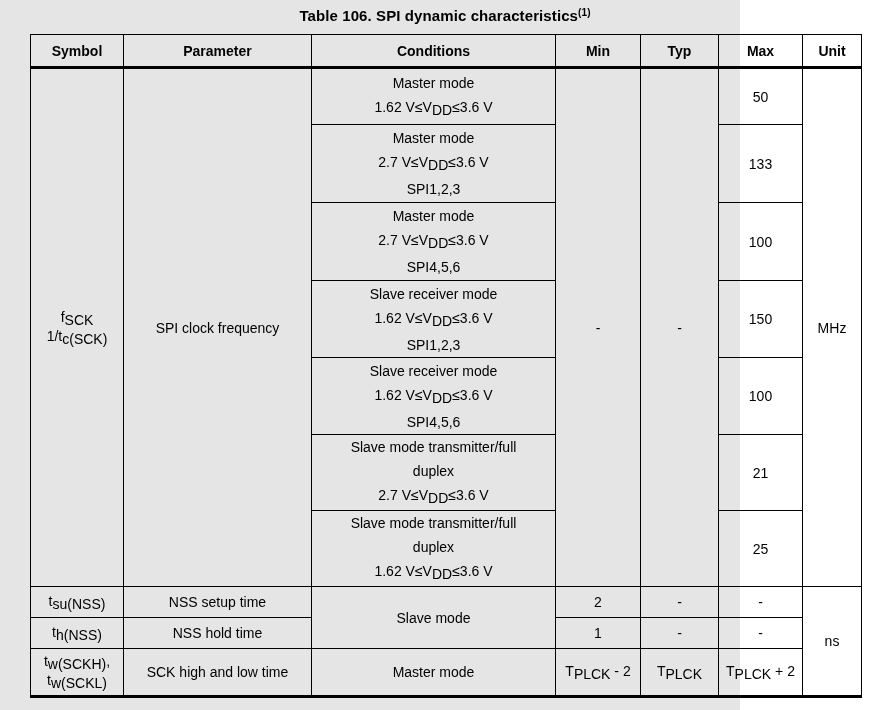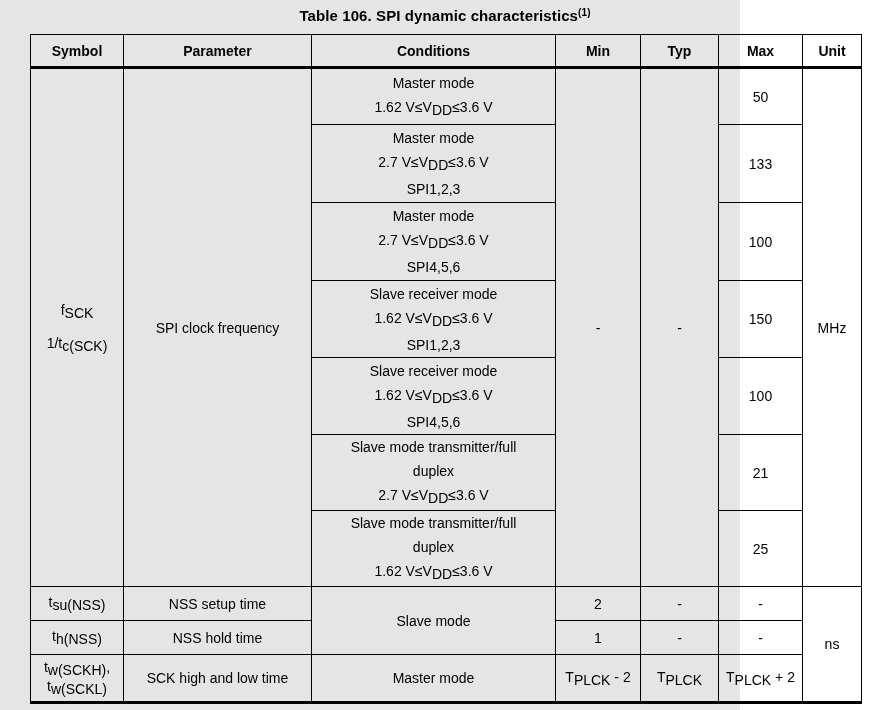--- a/index.html
+++ b/index.html
@@ -48,21 +48,21 @@
     font-weight: bold;
     border-bottom: 3px solid #000;
     height: 31px;
   }
   td.cond {
     text-align: left;
     padding-left: 8px;
     padding-right: 5px;
   }
   td .line { line-height: 24px; }
-  td.sym .line { line-height: 30px; }
+  td.sym .line { line-height: 16px; }
   td.sym2 .line { line-height: 16px; }
   .sub { font-size: 14px; vertical-align: -3px; }
   .sup { font-size: 10px; vertical-align: 5px; }
   td.small { font-size: 11px; }
   .bb { border-bottom: 3px solid #000 !important; }
   tr.r1  { height: 57px; }
   tr.r2  { height: 78px; }
   tr.r3  { height: 78px; }
   tr.r4  { height: 77px; }
   tr.r5  { height: 77px; }

